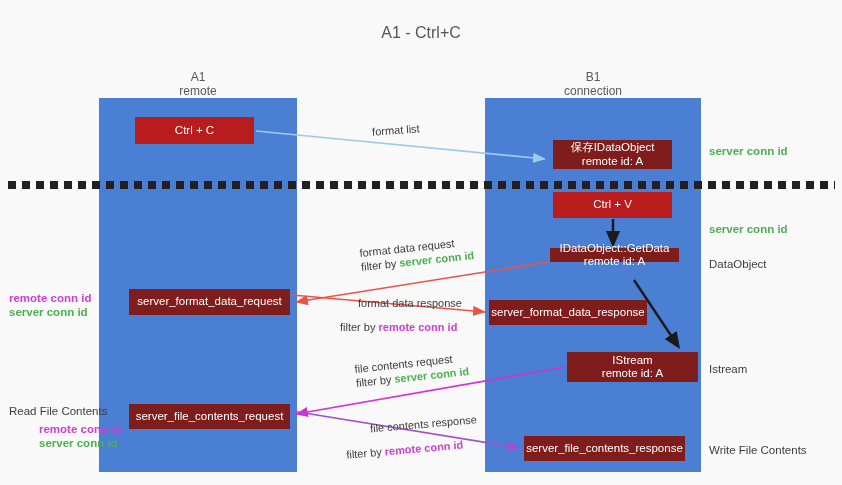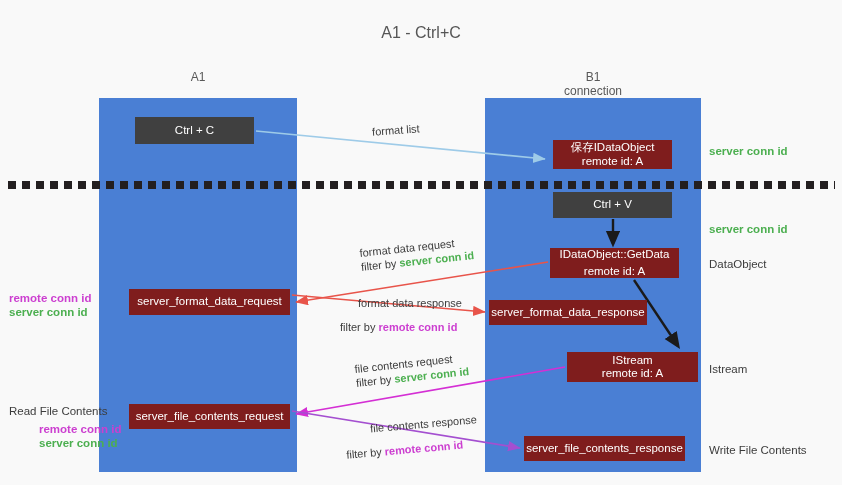--- a/index.html
+++ b/index.html
@@ -38,28 +38,28 @@
       #231f20 0px,#231f20 8px, rgba(0,0,0,0) 8px, rgba(0,0,0,0) 14px);
   }
 
   
   .node{
     position:absolute;display:flex;flex-direction:column;
     align-items:center;justify-content:center;
     color:#ffffff;font-size:11.5px;line-height:13.5px;
     text-align:center;box-sizing:border-box;
   }
-  .node.green{background:#404040;text-align:right;}
+  .node.green{background:#b91c1c;text-align:right;}
   .node.orange{background:#7f1d1d;}
   .node .ln{display:block;white-space:nowrap;}
 
   #n-ctrlc{left:135px;top:105px;width:119px;height:27px;}
   #n-save{left:553px;top:128px;width:119px;height:29px;}
   #n-ctrlv{left:553px;top:180px;width:119px;height:26px;}
-  #n-getdata{left:550px;top:236px;width:129px;height:30px;justify-content:space-between;}
+  #n-getdata{left:550px;top:236px;width:129px;height:14px;}
   #n-fmtreq{left:129px;top:277px;width:161px;height:26px;}
   #n-fmtresp{left:489px;top:288px;width:158px;height:25px;}
   #n-istream{left:567px;top:340px;width:131px;height:30px;}
   #n-filereq{left:129px;top:392px;width:161px;height:25px;}
   #n-fileresp{left:524px;top:424px;width:161px;height:25px;}
 
   
   .anno{position:absolute;font-size:11.5px;line-height:14px;white-space:nowrap;}
   .anno.gray{color:#3c3c3c;}
   .anno.green-t{color:#4caf50;font-weight:bold;}
@@ -102,20 +102,21 @@
 
   <div class="title">
     <div>A1 - Ctrl+C</div>
   </div>
 
   <div class="lane" id="lane-a1"></div>
   <div class="lane" id="lane-b1"></div>
 
   <div class="lane-head" style="left:98px;top:58px;">
     <span class="l1">A1</span>
+    <span class="l2">remote</span>
   </div>
   <div class="lane-head" style="left:493px;top:58px;">
     <span class="l1">B1</span>
     <span class="l2">connection</span>
   </div>
 
   <svg class="edges" viewBox="0 0 842 485">
     <defs>
       <marker id="ah-blue" markerWidth="9" markerHeight="9" refX="7.5" refY="3.2" orient="auto">
         <path d="M0,0 L8,3.2 L0,6.4 z" fill="#9ecbe8"></path>

